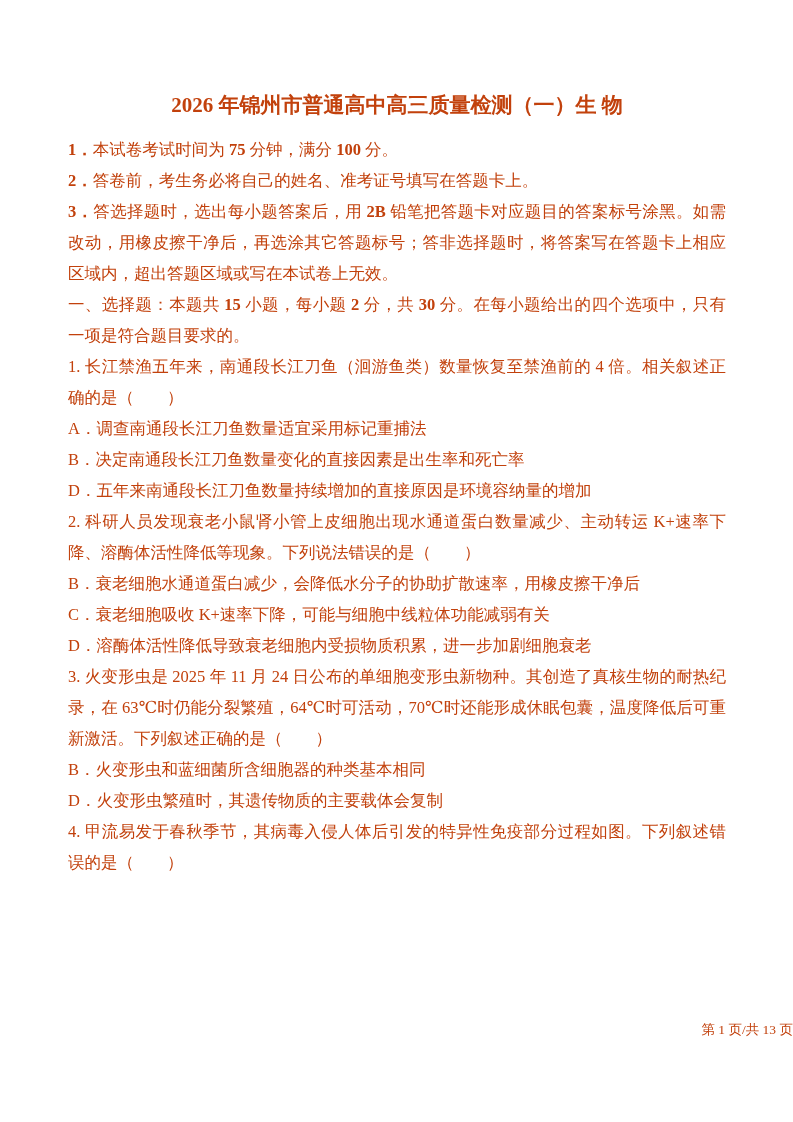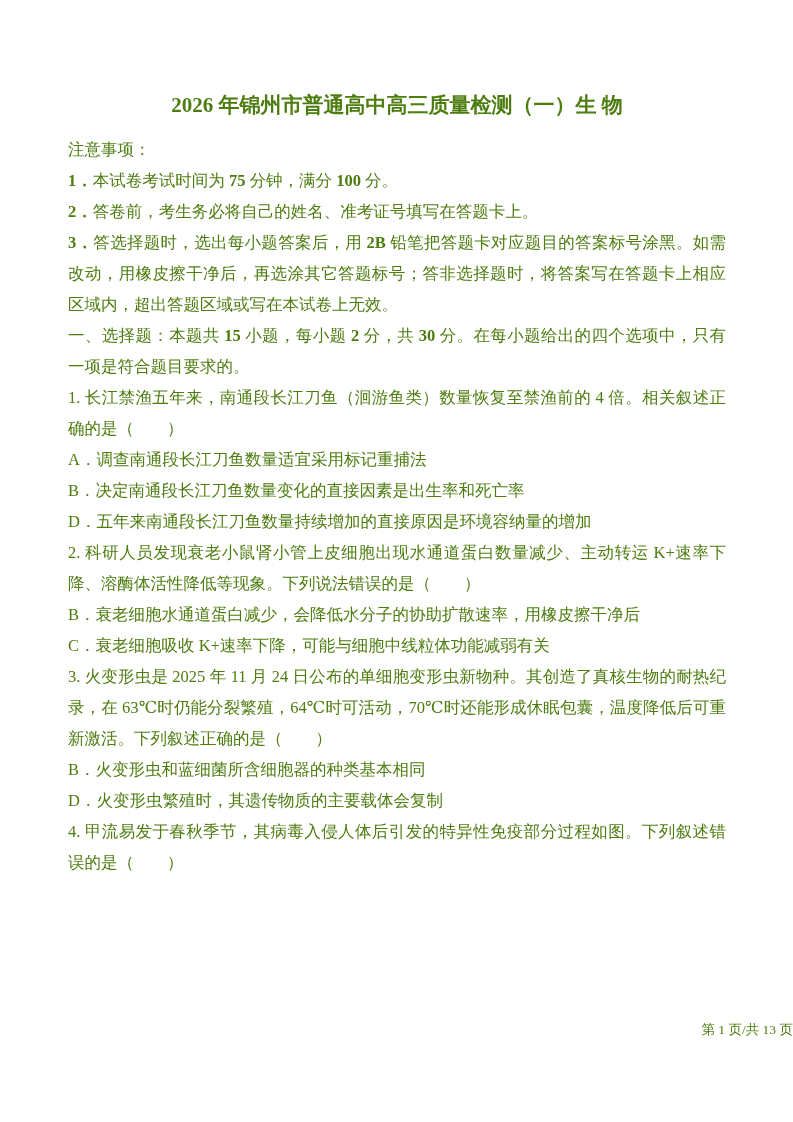--- a/index.html
+++ b/index.html
@@ -5,21 +5,21 @@
   html, body {
     margin: 0;
     padding: 0;
     background: #ffffff;
   }
   .page {
     position: relative;
     width: 793px;
     height: 1122px;
     background: #ffffff;
-    color: #4d7c0f;
+    color: #c2410c;
     font-family: "Liberation Serif", "DejaVu Serif", serif;
     overflow: hidden;
     box-sizing: border-box;
     border-radius: 14px;
   }
   .content {
     position: absolute;
     left: 68px;
     top: 88px;
     width: 658px;
@@ -52,38 +52,38 @@
     line-height: 20px;
   }
 </style>
 </head>
 <body>
 
 <div class="page">
   <div class="content">
     <h1 class="title">2026 年锦州市普通高中高三质量检测（一）生 物</h1>
 
-    <p class="para">注意事项：</p>
 
     <p class="para"><b>1．</b><span>本试卷考试时间为 </span><b>75</b><span> 分钟，满分 </span><b>100</b><span> 分。</span></p>
 
     <p class="para"><b>2．</b><span>答卷前，考生务必将自己的姓名、准考证号填写在答题卡上。</span></p>
 
     <p class="para"><b>3．</b><span>答选择题时，选出每小题答案后，用 </span><b>2B</b><span> 铅笔把答题卡对应题目的答案标号涂黑。如需改动，用橡皮擦干净后，再选涂其它答题标号；答非选择题时，将答案写在答题卡上相应区域内，超出答题区域或写在本试卷上无效。</span></p>
 
     <p class="para"><span>一、选择题：本题共 </span><b>15</b><span> 小题，每小题 </span><b>2</b><span> 分，共 </span><b>30</b><span> 分。在每小题给出的四个选项中，只有一项是符合题目要求的。</span></p>
 
     <div>
         <p class="para">1. 长江禁渔五年来，南通段长江刀鱼（洄游鱼类）数量恢复至禁渔前的 4 倍。相关叙述正确的是（　　）</p>
         <p class="para">A．调查南通段长江刀鱼数量适宜采用标记重捕法</p>
         <p class="para">B．决定南通段长江刀鱼数量变化的直接因素是出生率和死亡率</p>
         <p class="para">D．五年来南通段长江刀鱼数量持续增加的直接原因是环境容纳量的增加</p>
         <p class="para">2. 科研人员发现衰老小鼠肾小管上皮细胞出现水通道蛋白数量减少、主动转运 K+速率下降、溶酶体活性降低等现象。下列说法错误的是（　　）</p>
         <p class="para">B．衰老细胞水通道蛋白减少，会降低水分子的协助扩散速率，用橡皮擦干净后</p>
         <p class="para">C．衰老细胞吸收 K+速率下降，可能与细胞中线粒体功能减弱有关</p>
+        <p class="para">D．溶酶体活性降低导致衰老细胞内受损物质积累，进一步加剧细胞衰老</p>
         <p class="para">3. 火变形虫是 2025 年 11 月 24 日公布的单细胞变形虫新物种。其创造了真核生物的耐热纪录，在 63℃时仍能分裂繁殖，64℃时可活动，70℃时还能形成休眠包囊，温度降低后可重新激活。下列叙述正确的是（　　）</p>
         <p class="para">B．火变形虫和蓝细菌所含细胞器的种类基本相同</p>
         <p class="para">D．火变形虫繁殖时，其遗传物质的主要载体会复制</p>
         <p class="para">4. 甲流易发于春秋季节，其病毒入侵人体后引发的特异性免疫部分过程如图。下列叙述错误的是（　　）</p>
       </div>
   </div>
 
   <div class="footer">第 1 页/共 13 页</div>
 </div>
 

